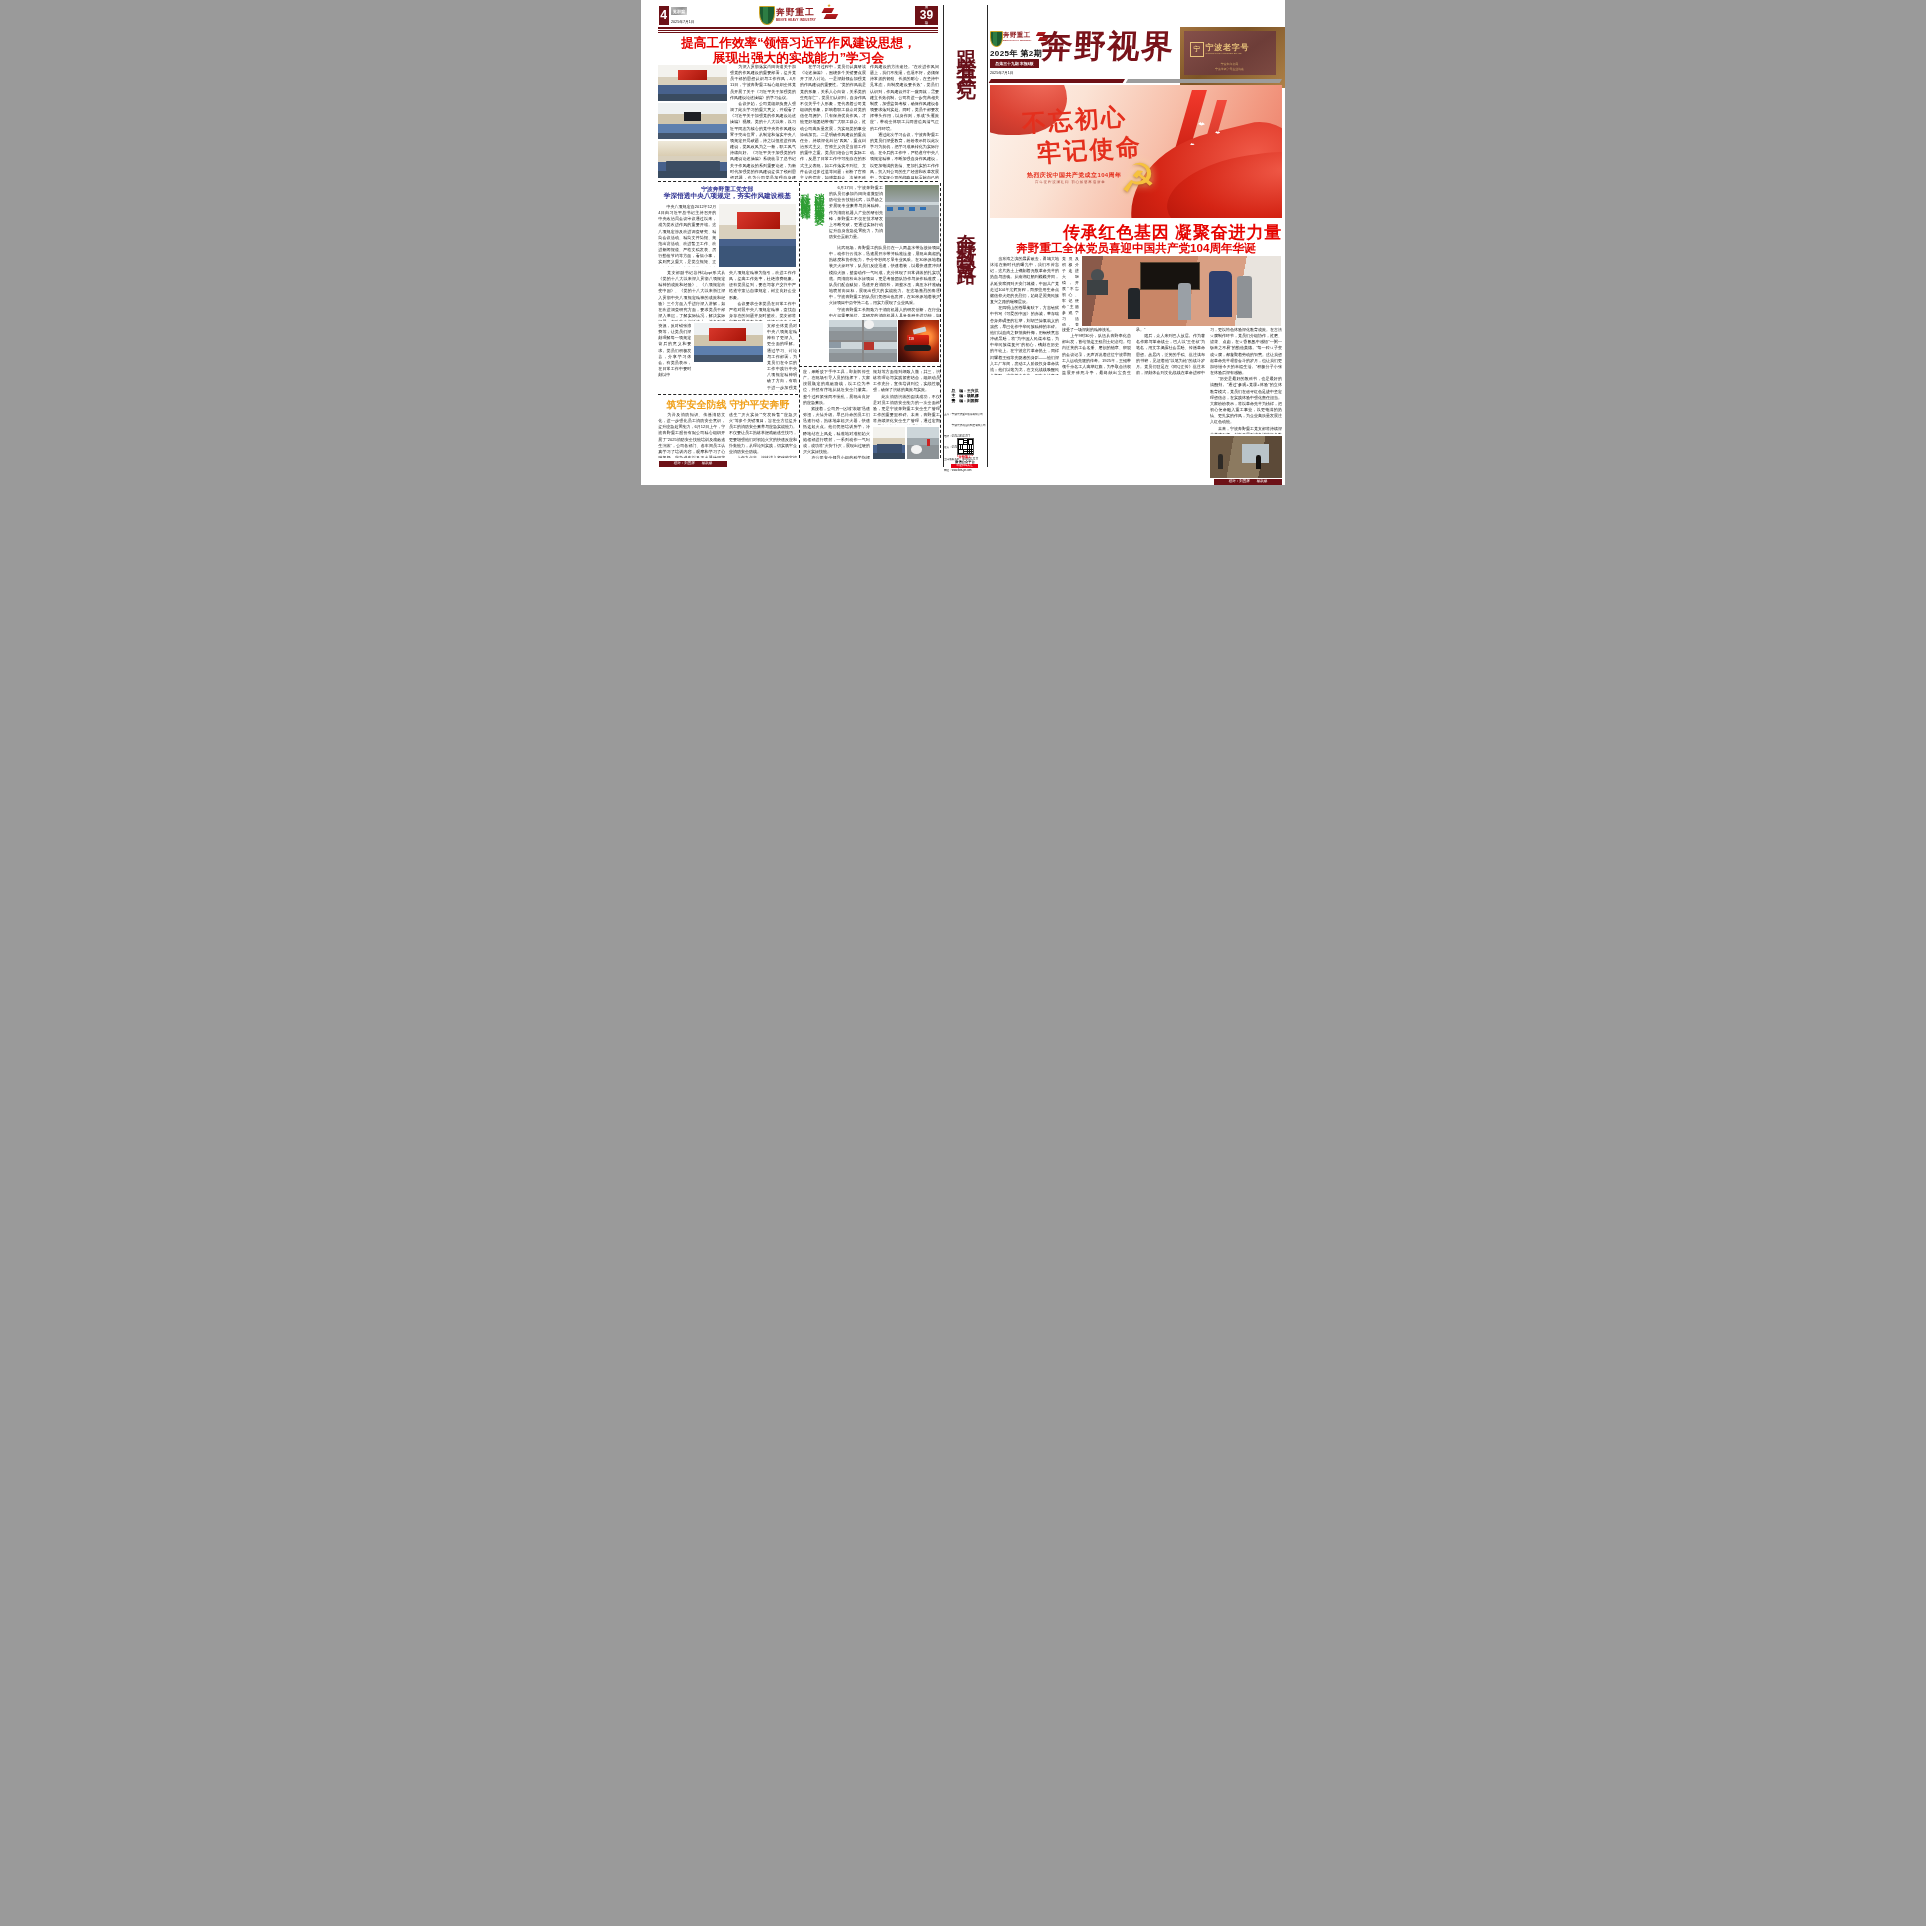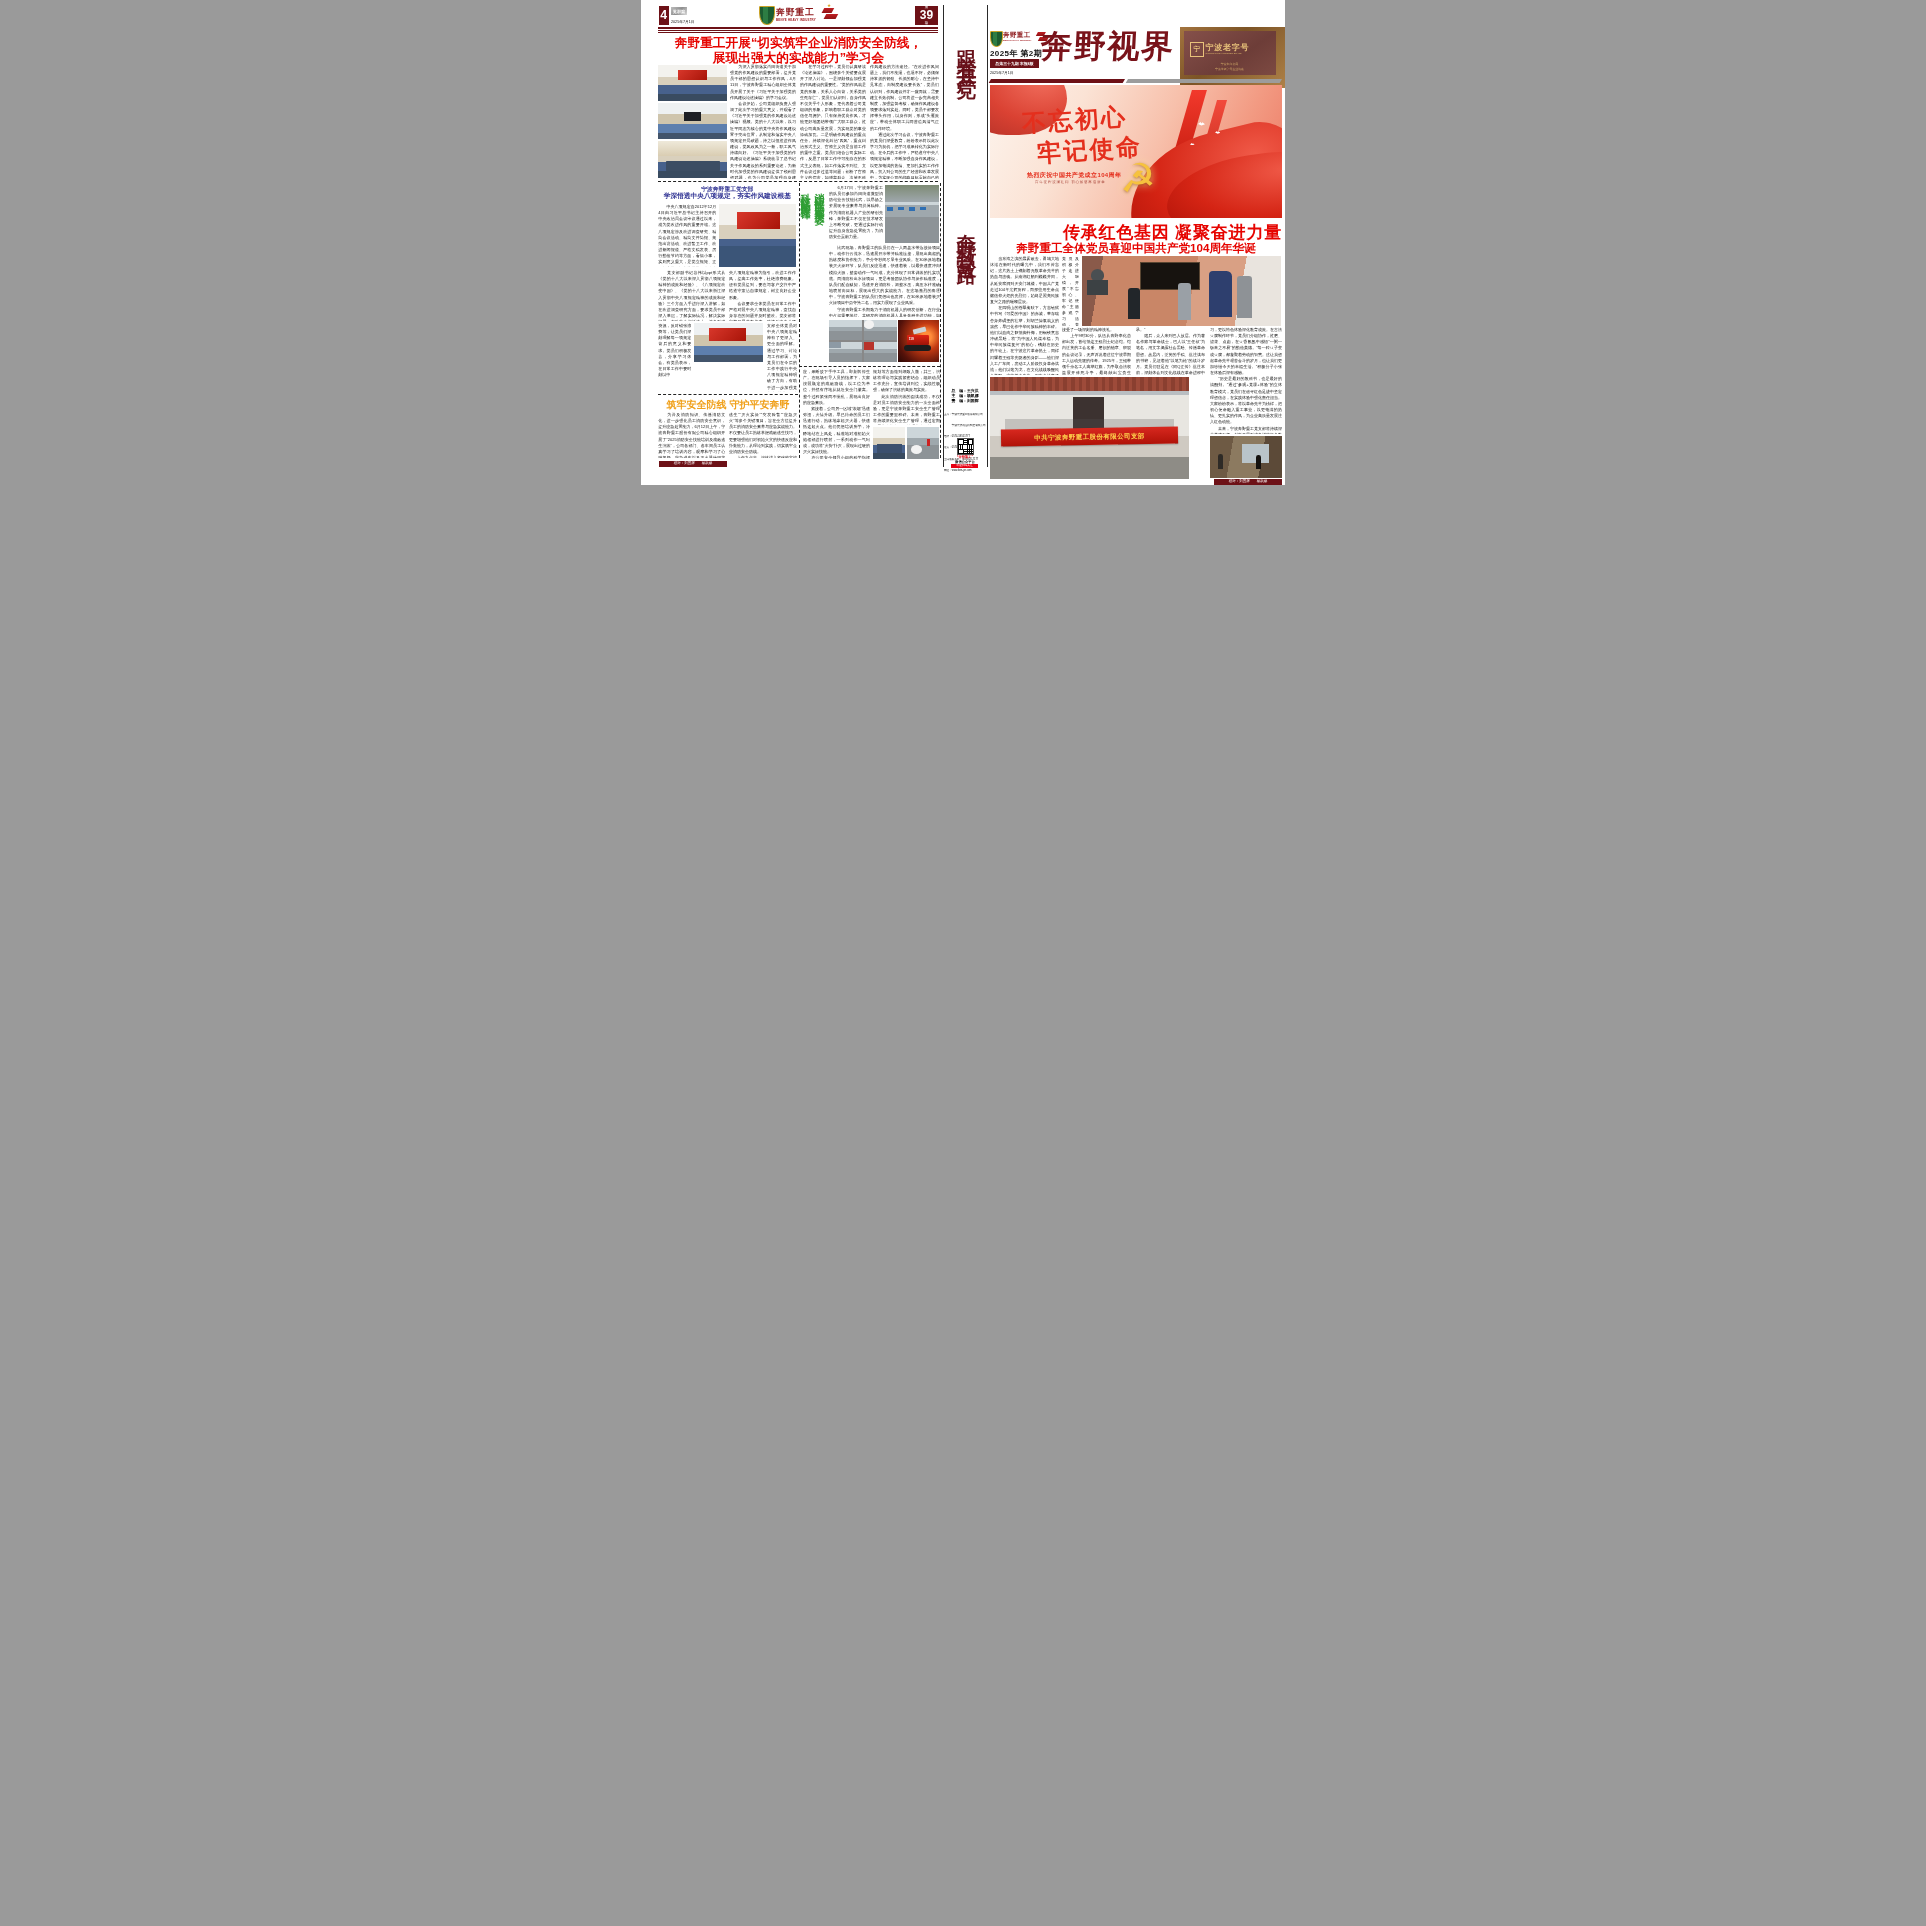--- a/index.html
+++ b/index.html
@@ -64,21 +64,21 @@
 
   <div class="abs maroon ctr" style="left:274px;top:5.8px;width:23px;height:19px;display:flex;flex-direction:column;justify-content:center;">
     <span class="wt" style="font-size:3.5px;">第</span>
     <span class="wt" style="font-size:12px;font-weight:900;line-height:1;">39</span>
     <span class="wt" style="font-size:3.5px;">期</span>
   </div>
   <div class="abs maroon" style="left:17.3px;top:26.6px;width:280px;height:2.3px;"></div>
   <div class="abs maroon" style="left:17.3px;top:30px;width:280px;height:0.8px;"></div>
   <div class="abs maroon" style="left:17.3px;top:32px;width:280px;height:0.4px;"></div>
 
-  <div class="abs ctr hl-red" style="left:19px;top:36px;width:277px;font-size:12.7px;line-height:1.2;">奔野重工开展“切实筑牢企业消防安全防线，</div>
+  <div class="abs ctr hl-red" style="left:19px;top:36px;width:277px;font-size:12.7px;line-height:1.2;">提高工作效率“领悟习近平作风建设思想，</div>
   <div class="abs ctr hl-red" style="left:19px;top:51px;width:277px;font-size:12.7px;line-height:1.2;">展现出强大的实战能力”学习会</div>
 
   <div class="ph room" style="left:17.3px;top:65px;width:69px;height:36px;">
     <div class="redscreen" style="left:20px;top:5.4px;width:28.5px;height:10px;"></div>
   </div>
   <div class="ph room2" style="left:17.3px;top:103px;width:69px;height:36px;">
     <div class="screen" style="left:26px;top:8.5px;width:17px;height:9.2px;"></div>
   </div>
   <div class="ph room" style="left:17.3px;top:141px;width:69px;height:37px;">
     <div style="left:0;top:0;width:100%;height:40%;background:linear-gradient(180deg,#efe9da,#d9cdb2);"></div>
@@ -263,28 +263,20 @@
   </div>
   <div class="abs txt" style="left:421px;top:327px;width:69px;height:48px;">接受了一场深刻的精神洗礼。
 　　上午9时30分，队伍从奔野奉化总部出发，首站抵达王鲲烈士纪念馆。馆内泛黄的工会名册、磨损的袖章、斑驳的会议记录，无声诉说着这位宁波早期工人运动先驱的传奇。1925年，王鲲带领千余名工人高举红旗，为争取合法权益展开殊死斗争，最终献出宝贵生命。“为党和人民事业奋斗终身”的誓言，在他短暂而壮烈的人生中化作永恒。凝视着展厅里烈士的遗照，党员小李眼眶湿润：“在那样艰苦的环境下，王鲲烈士依然坚守信仰，这份精神永远值得我们传</div>
   <div class="abs txt" style="left:495px;top:327px;width:69px;height:48px;">承。”
 　　随后，众人来到巴人故居。作为著名作家与革命战士，巴人以“王任叔”为笔名，用文字揭露社会黑暗、传播革命思想。故居内，泛黄的手稿、批注满布的书籍，见证着他“以笔为枪”的战斗岁月。党员们驻足在《阿Q正传》批注本前，深刻体会到文化战线在革命进程中的重要意义。党支部书记感慨：“巴人先生用文字唤醒民众灵魂，这启示我们，新时代的党建工作同样需要创新形式，让红色精神入脑入心。”
 　　此次活动不仅有红色历史的沉浸式学</div>
   <div class="abs txt" style="left:569px;top:327px;width:72px;height:107px;">习，更以特色体验深化教育成效。在古法豆腐制作环节，党员们分组协作，推磨、滤浆、点卤，在豆香氤氲中感悟“一粥一饭来之不易”的勤俭美德。“每一粒豆子变成豆腐，都凝聚着劳动的智慧。这让我想起革命先辈艰苦奋斗的岁月，也让我们更加珍惜今天的幸福生活。”积极分子小张在体验后深有感触。
 　　“历史是最好的教科书，也是最好的清醒剂。”通过“参观+党课+体验”的立体教育模式，党员们在追寻红色足迹中坚定理想信念，在实践体验中强化责任担当。大家纷纷表示，将以革命先辈为榜样，把初心使命融入重工事业，以更饱满的热情、更扎实的作风，为企业高质量发展注入红色动能。
 　　未来，宁波奔野重工党支部将持续深化党建引领，创新开展形式多样的红色教育活动，让红色基因融入企业血脉，激励全体党员在新时代新征程上勇担使命、砥砺前行，为实现中华民族伟大复兴贡献更多力量。（党支部）</div>
 
-  <div class="ph" style="left:349px;top:377px;width:199px;height:102px;background:linear-gradient(180deg,#b9bec2 0 18%,#e8e6e1 18% 58%,#cfcac2 58% 78%,#8e8c86 78% 100%);">
-    <div style="left:0;top:0;width:100%;height:14%;background:repeating-linear-gradient(90deg,#9e4b3a 0 3.9px,#8a3f30 3.9px 7.7px);"></div>
-    <div style="left:83px;top:20px;width:31px;height:32px;background:#3c3230;"></div>
-    <div style="left:15.4px;top:42px;width:169px;height:13px;background:#555;opacity:.25;"></div>
-    <div class="ctr" style="left:10.8px;top:51px;width:177px;height:17px;background:linear-gradient(180deg,#d8281f,#b01208);transform:rotate(-1deg);box-shadow:0 0.8px 1.5px rgba(0,0,0,.3);">
-      <span style="color:#ffd34d;font-size:6.5px;font-weight:900;line-height:17px;letter-spacing:0.4px;">中共宁波奔野重工股份有限公司支部</span>
-    </div>
-  </div>
   <div class="ph" style="left:569px;top:436px;width:72px;height:42px;background:linear-gradient(100deg,#6e5a44 0 30%,#8c7a60 30% 70%,#5c4a38 70% 100%);">
     <div style="left:32px;top:7.7px;width:27px;height:19px;background:#b9c4c9;"></div>
     <div style="left:7.7px;top:17.7px;width:5.4px;height:15.4px;background:#2e2a26;border-radius:2.3px 2.3px 0 0;"></div>
     <div style="left:46px;top:19px;width:4.6px;height:14px;background:#14110e;border-radius:2.3px 2.3px 0 0;"></div>
   </div>
 
   <div class="abs footbox" style="left:573px;top:479px;width:68px;height:5.8px;line-height:5.8px;">校对：刘国辉　　杨凯娜</div>
 
 </div>
 

